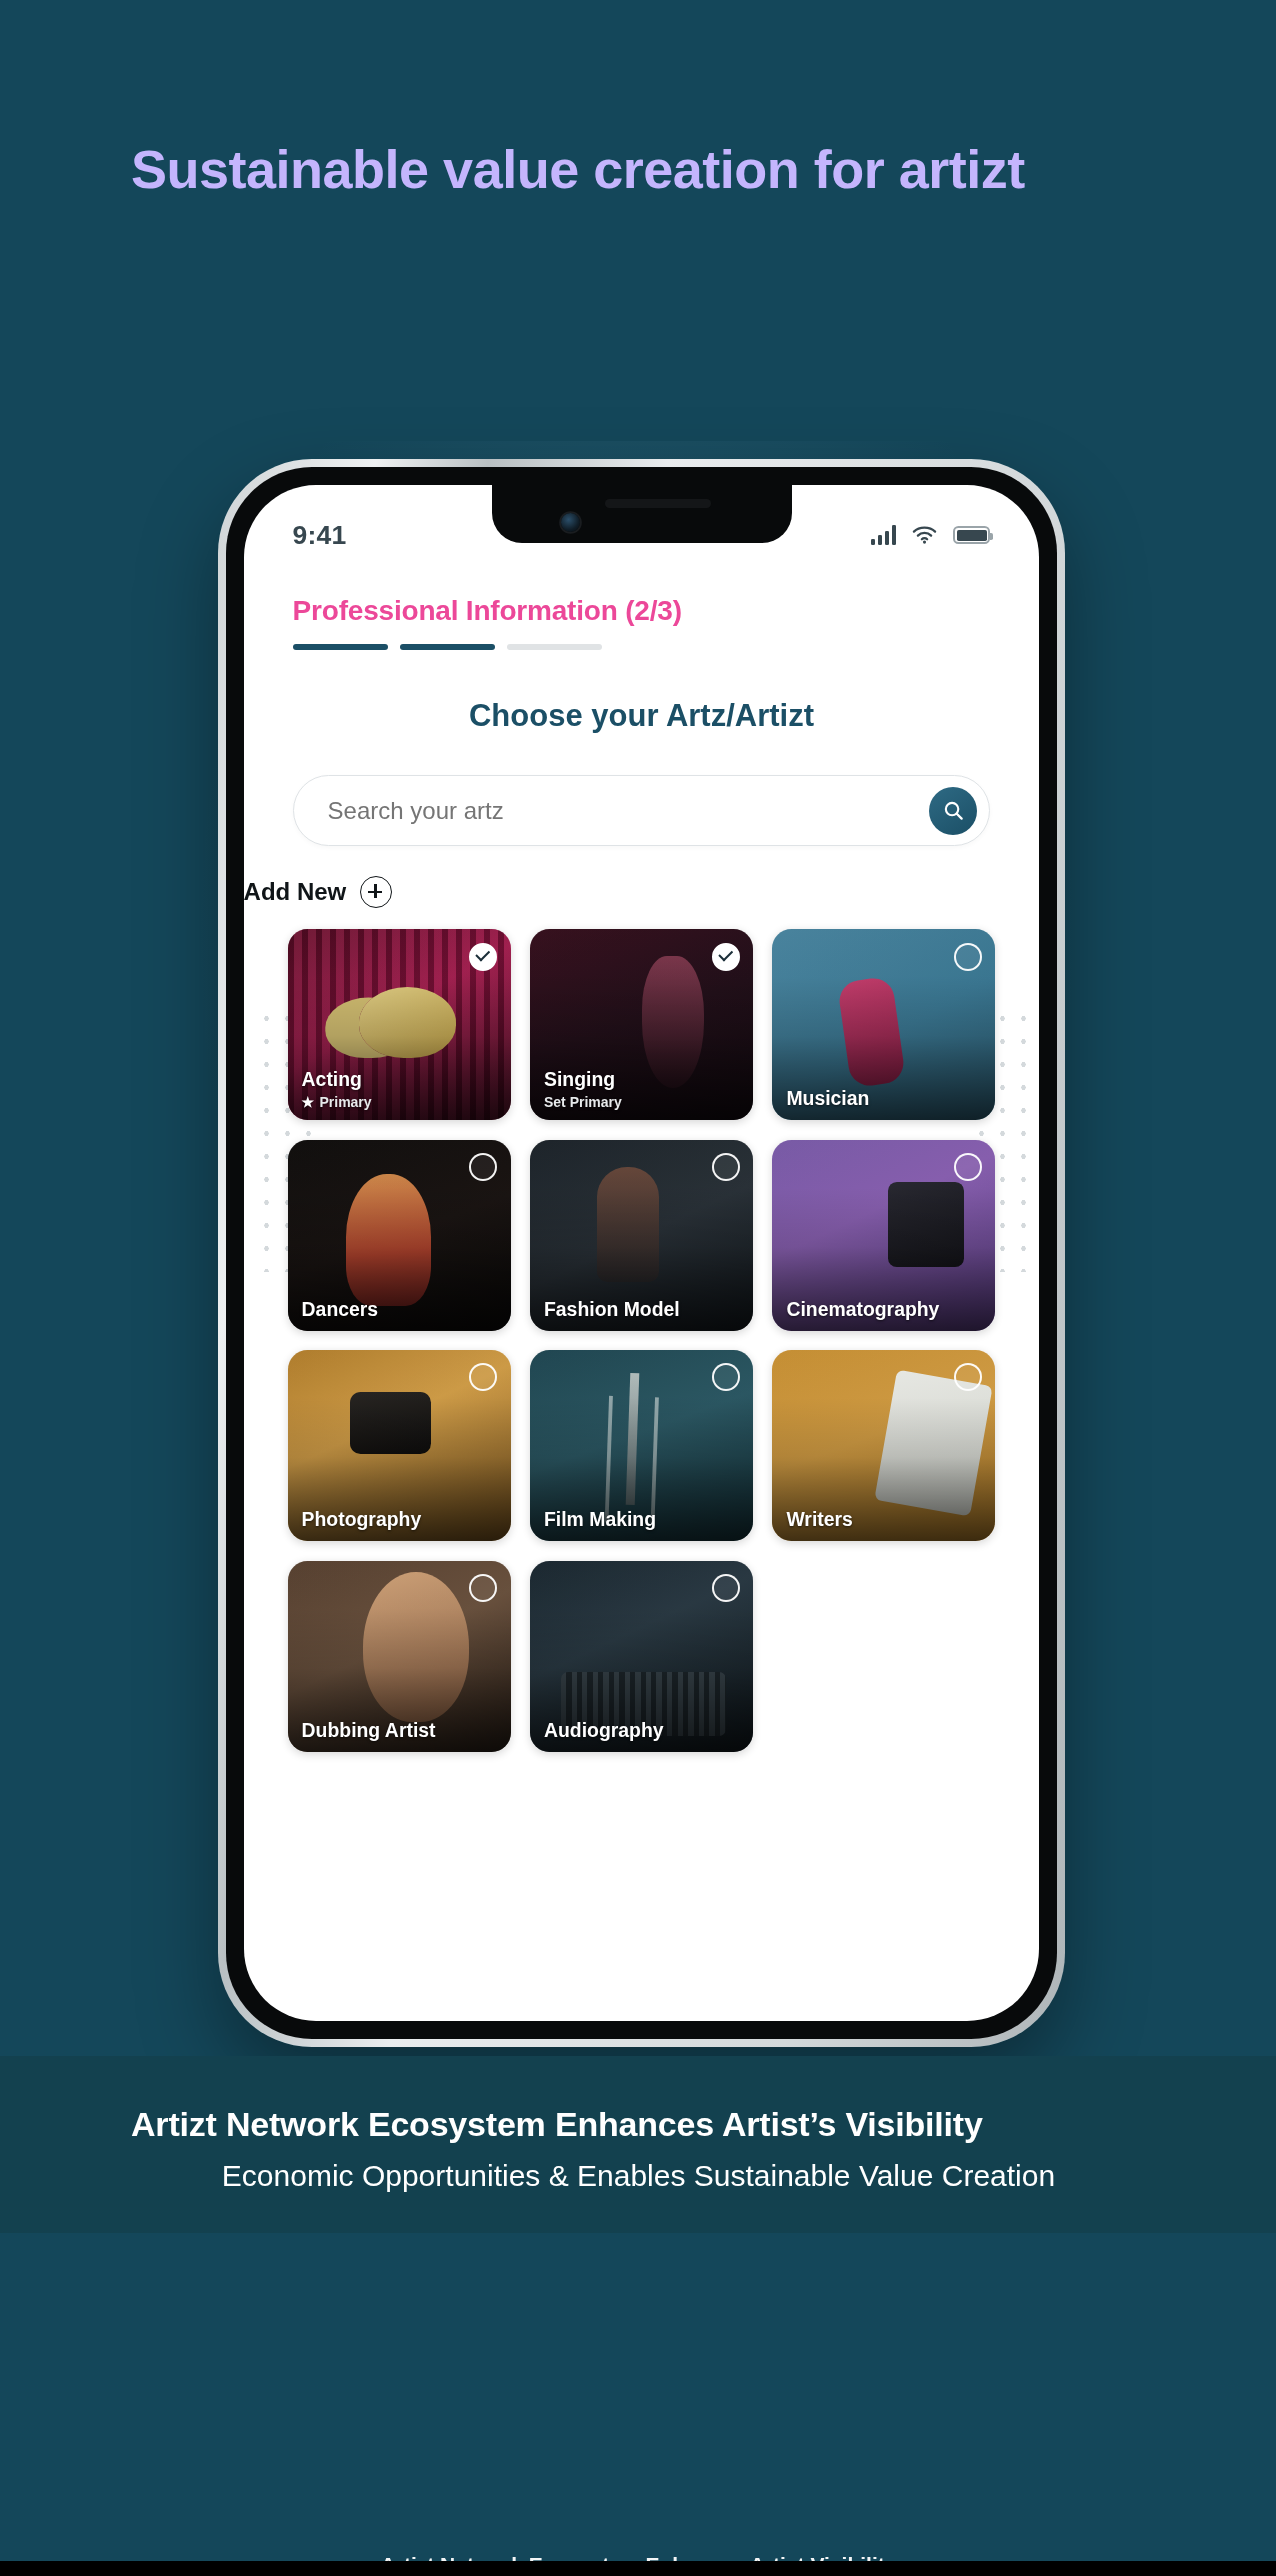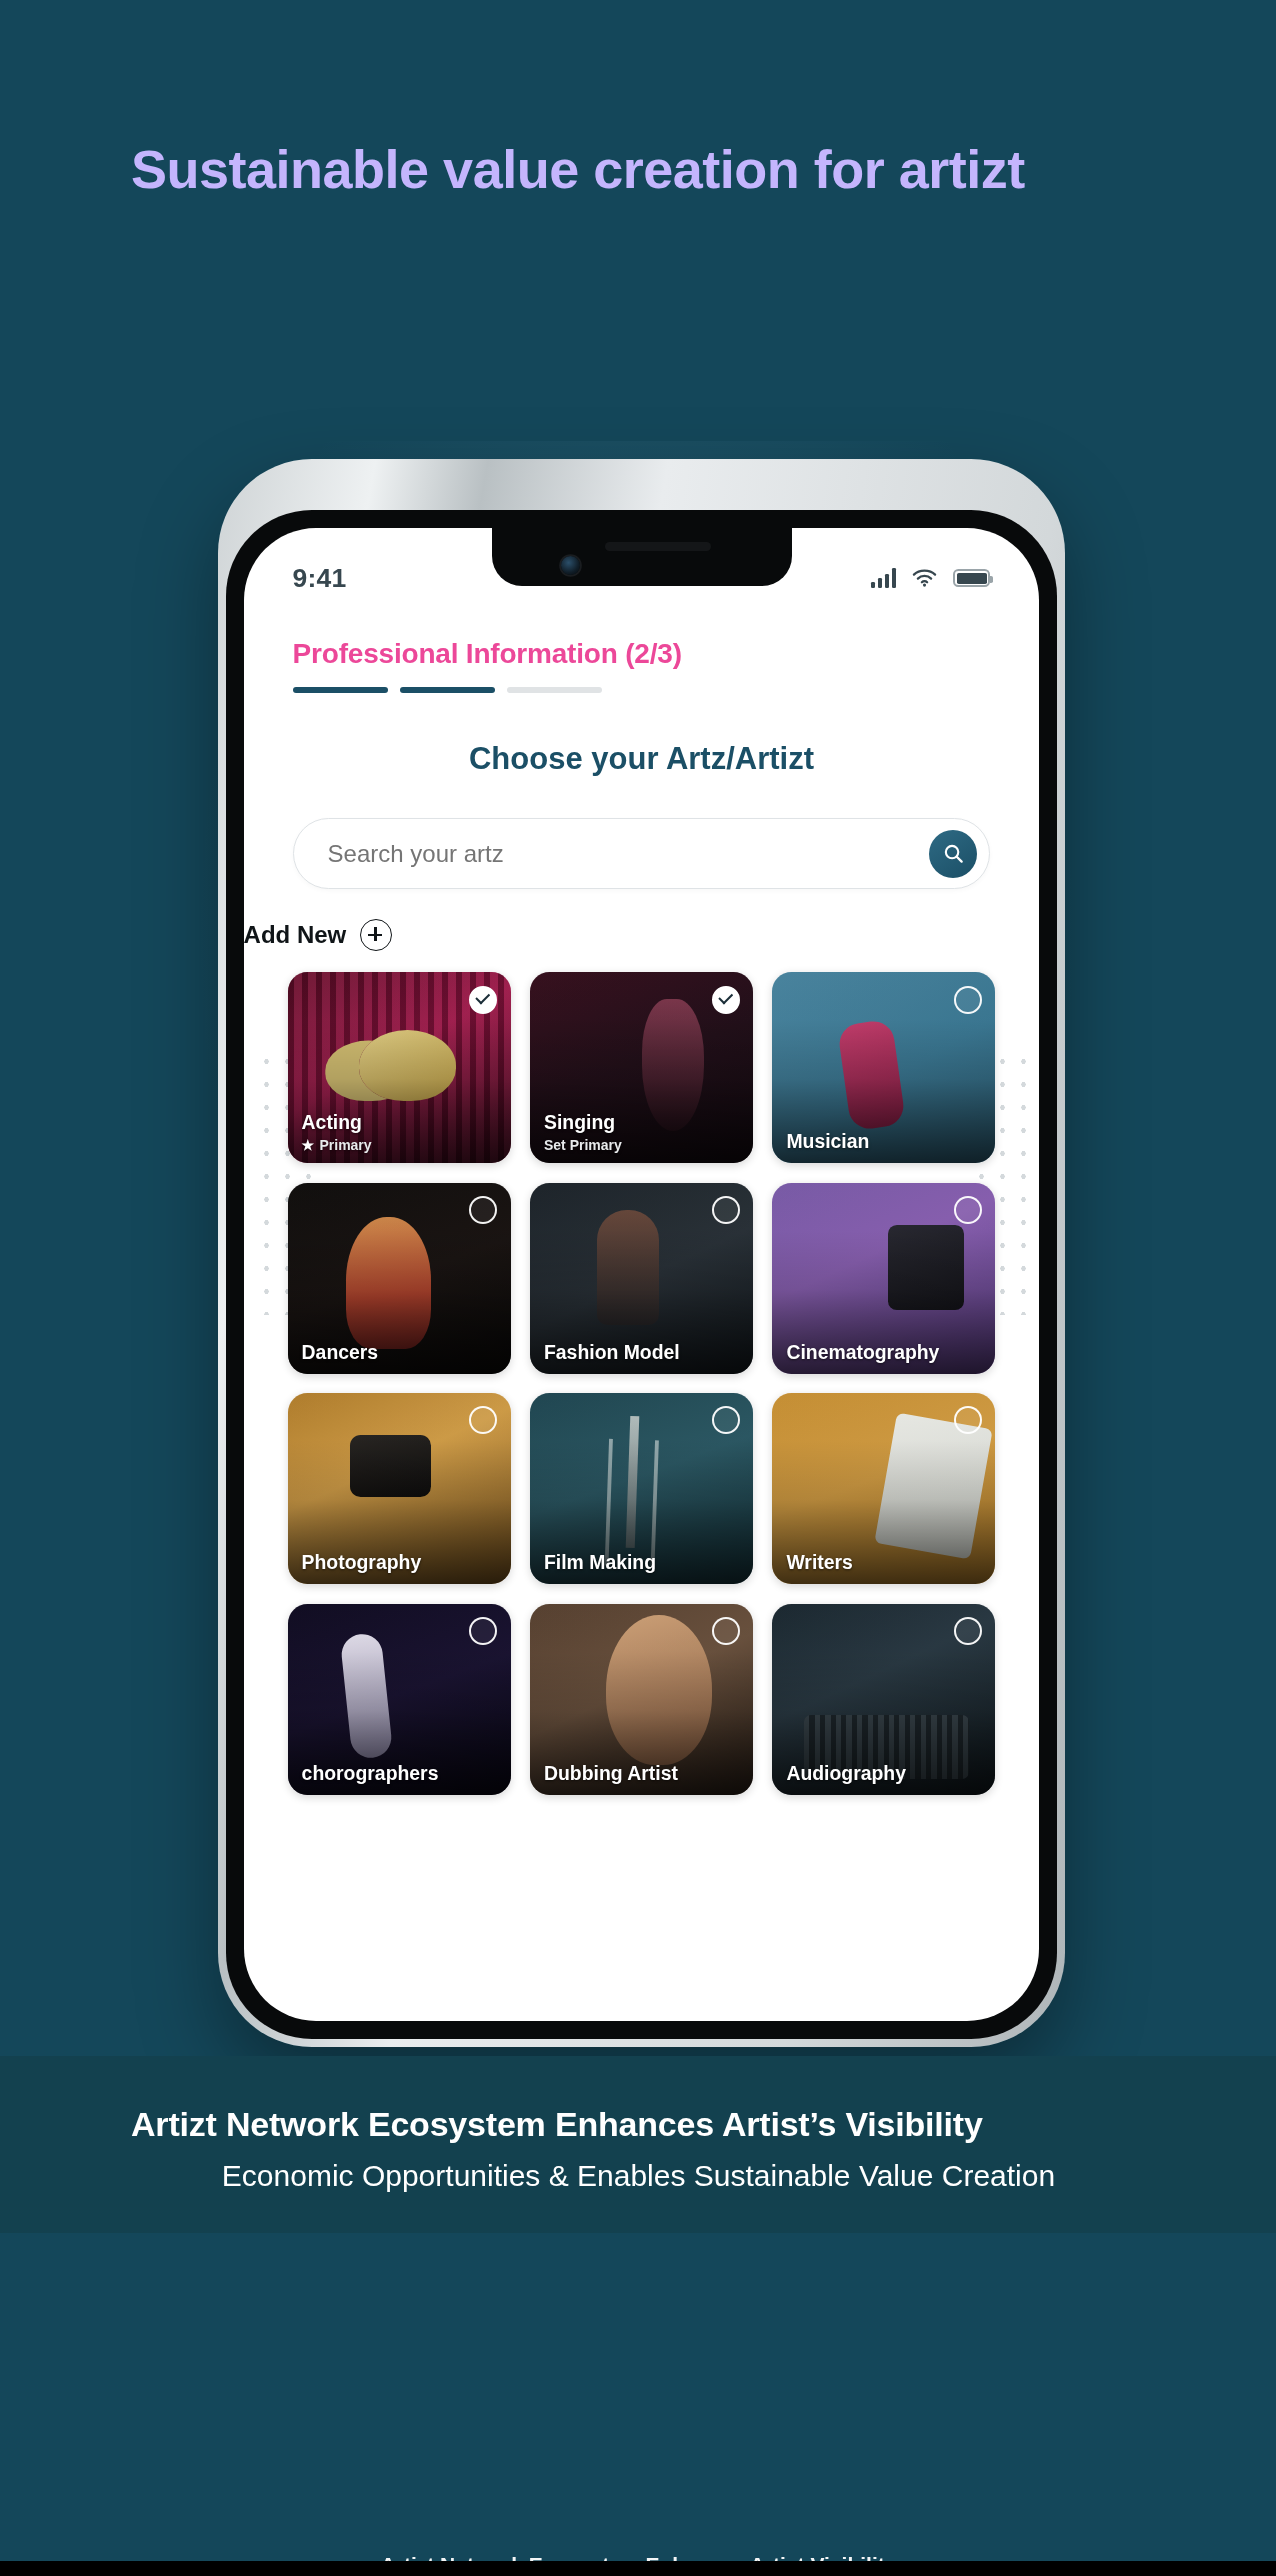--- a/index.html
+++ b/index.html
@@ -46,21 +46,20 @@
     background:linear-gradient(100deg,#cfd4d6 0%, #eef1f2 14%, #b9c0c3 24%, #e9ecee 40%, #d3d8da 75%, #aeb5b8 100%);
     border-radius:94px;
     box-shadow:0 35px 79px rgba(0,0,0,0.36);
   }
   .phone-bezel {
     position:absolute;
     left:8px; top:8px;
     right:8px; bottom:8px;
     background:#080a0b;
     border-radius:86px;
-    margin-top:43px;
   }
   .phone-screen {
     position:absolute;
     left:17.6px; top:17.6px;
     right:17.6px; bottom:17.6px;
     background:#ffffff;
     border-radius:72px;
     overflow:hidden;
   }
   .notch {
@@ -519,26 +518,20 @@
                   <div class="check"></div>
                   <div class="label" style="bottom: 10.6px;">Film Making</div>
                 </div>
                 <div class="card">
                   <div class="art art-writers"></div>
                   <div class="shade"></div>
                   <div class="check"></div>
                   <div class="label" style="bottom: 10.6px;">Writers</div>
                 </div>
                 <div class="card">
-                  <div class="art art-choreo"></div>
-                  <div class="shade"></div>
-                  <div class="check"></div>
-                  <div class="label" style="bottom: 10.6px;">chorographers</div>
-                </div>
-                <div class="card">
                   <div class="art art-dubbing"></div>
                   <div class="shade"></div>
                   <div class="check"></div>
                   <div class="label" style="bottom: 10.6px;">Dubbing Artist</div>
                 </div>
                 <div class="card">
                   <div class="art art-audio"></div>
                   <div class="shade"></div>
                   <div class="check"></div>
                   <div class="label" style="bottom: 10.6px;">Audiography</div>

